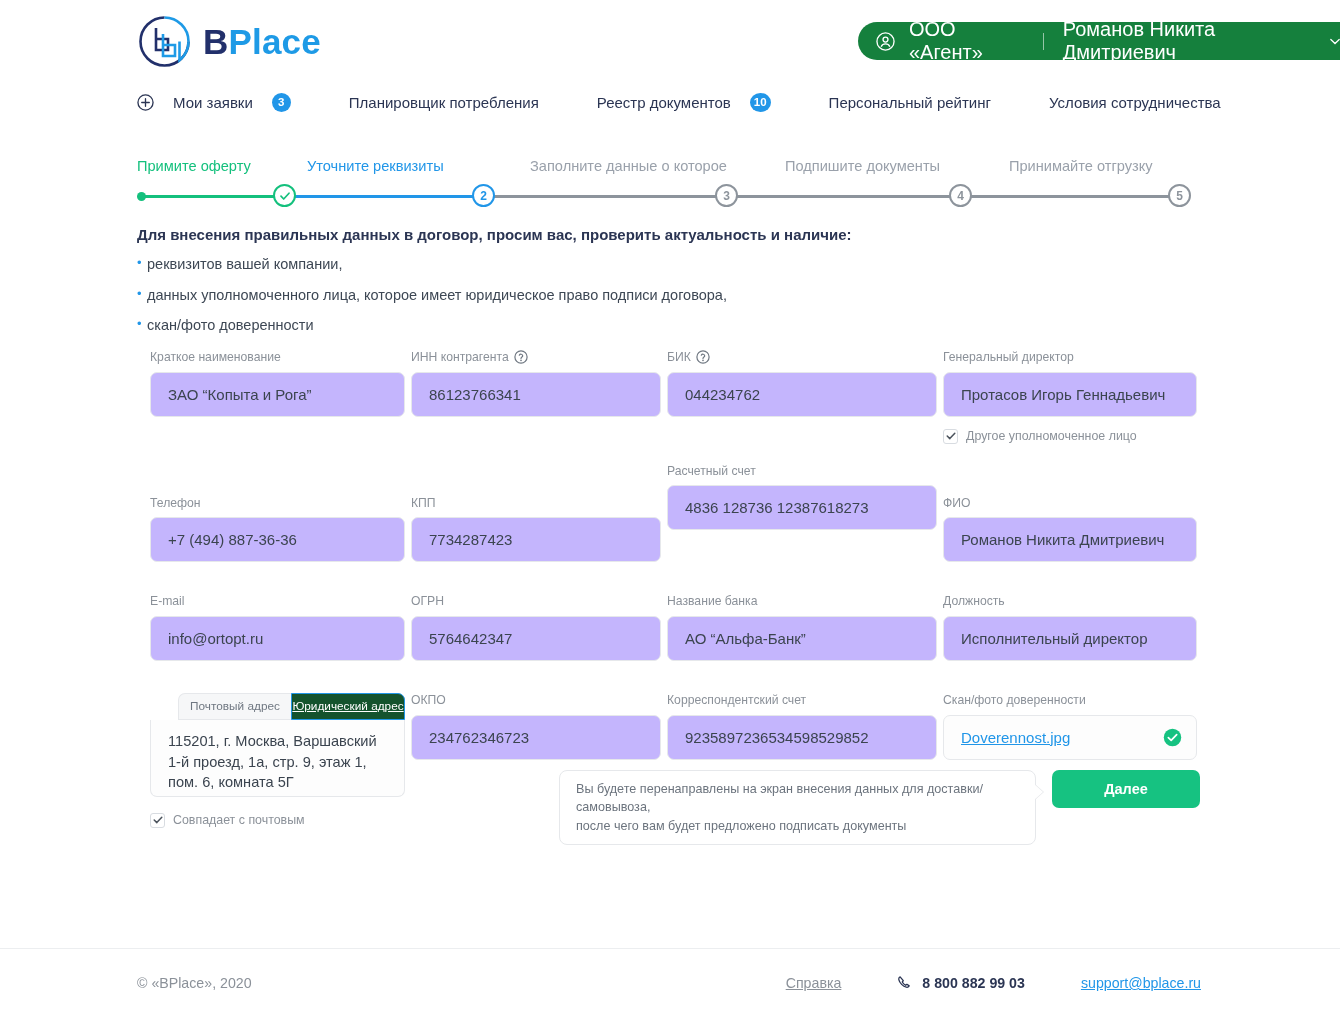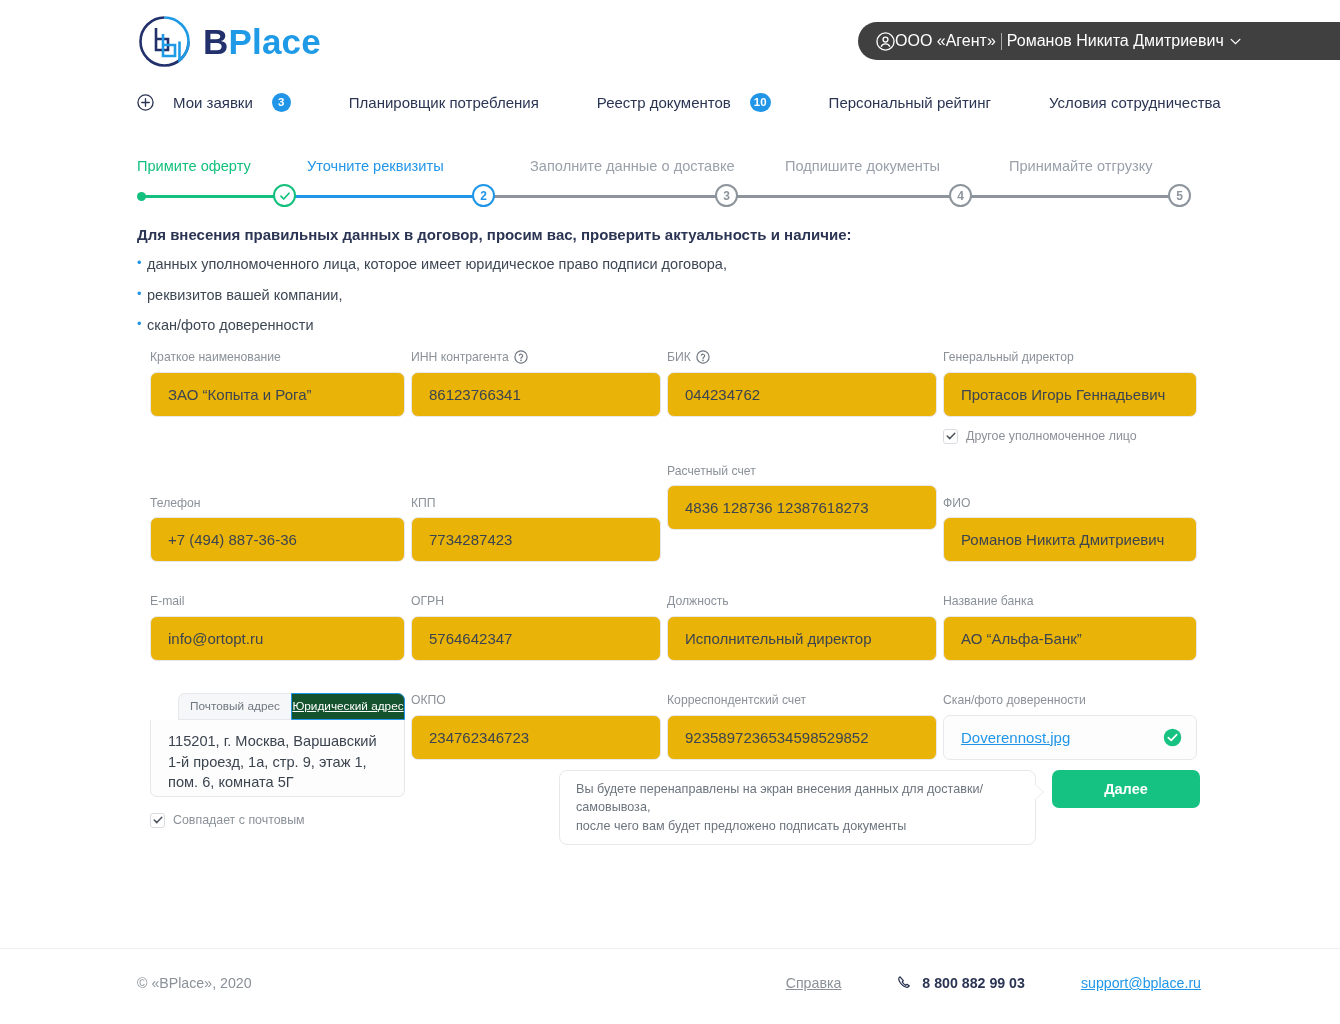--- a/index.html
+++ b/index.html
@@ -22,23 +22,23 @@
   .logo-mark { width: 55px; height: 55px; flex: 0 0 55px; }
   .logo-text {
     font-size: 35px; font-weight: bold; letter-spacing: .2px;
     line-height: 1;
   }
   .logo-text .t-b { color: #22306b; }
   .logo-text .t-place { color: #1e9ae6; }
 
   .userbar {
     position: absolute; left: 858px; top: 22px; right: 0; height: 38px;
-    background: #404040; border-radius: 19px 0 0 19px;
-    display: flex; align-items: center; gap: 0;
-    padding-left: 18px; color: #ffffff; font-size: 16px;
+    background: #15803d; border-radius: 19px 0 0 19px;
+    display: flex; align-items: center; gap: 14px;
+    padding-left: 18px; color: #ffffff; font-size: 20px;
   }
   .userbar .avatar-ic { width: 19px; height: 19px; flex: 0 0 19px; display:block; }
   .userbar .sep {
     width: 1px; height: 17px; background: rgba(255,255,255,.55);
     margin: 0 5px;
   }
   .userbar .caret {
     margin-left: 6px; width: 11px; height: 7px; display: block;
   }
 
@@ -111,21 +111,21 @@
   }
   .cell { margin-bottom: 20px; }
   .fl {
     display: block; font-size: 12.2px; color: #8b9199;
     margin-bottom: 7px; line-height: 1.2;
     display: flex; align-items: center; gap: 5px;
   }
   .help-ic { width: 14px; height: 14px; display: block; flex: 0 0 14px; }
   .fi {
     width: 100%; height: 45px;
-    background: #eab308; border: 1px solid #e6e8eb; border-radius: 7px;
+    background: #c4b5fd; border: 1px solid #e6e8eb; border-radius: 7px;
     padding: 0 17px;
     font-family: inherit; font-size: 15px; color: #3b444f;
     outline: none;
   }
   .fi::placeholder { color: #b7bcc3; }
 
   .chk-row {
     display: flex; align-items: center; gap: 8px;
     margin-top: -12px; margin-bottom: 18px;
   }
@@ -268,21 +268,21 @@
     </div>
     <div class="nav-item">
       <span>Условия сотрудничества</span>
     </div>
   </nav>
 
   <div class="stepper">
     <div class="step-labels">
       <span class="sl done" style="width:170px">Примите оферту</span>
       <span class="sl active" style="width:223px">Уточните реквизиты</span>
-      <span class="sl todo" style="width:255px">Заполните данные о доставке</span>
+      <span class="sl todo" style="width:255px">Заполните данные о которое</span>
       <span class="sl todo" style="width:224px">Подпишите документы</span>
       <span class="sl todo" style="width:190px">Принимайте отгрузку</span>
     </div>
     <div class="step-track">
       <div class="track-line" style="left:4px;   width:144px; background:#14c07d"></div>
       <div class="track-line" style="left:148px; width:198px; background:#2196e8"></div>
       <div class="track-line" style="left:346px; width:242px; background:#8d949c"></div>
       <div class="track-line" style="left:588px; width:234px; background:#8d949c"></div>
       <div class="track-line" style="left:822px; width:218px; background:#8d949c"></div>
 
@@ -296,22 +296,22 @@
       <div class="node blue" style="left:335px">2</div>
       <div class="node gray" style="left:578px">3</div>
       <div class="node gray" style="left:812px">4</div>
       <div class="node gray" style="left:1031px">5</div>
     </div>
   </div>
 
   <div class="intro">
     <h2>Для внесения правильных данных в договор, просим вас, проверить актуальность и наличие:</h2>
     <ul>
+      <li>реквизитов вашей компании,</li>
       <li>данных уполномоченного лица, которое имеет юридическое право подписи договора,</li>
-      <li>реквизитов вашей компании,</li>
       <li>скан/фото доверенности</li>
     </ul>
   </div>
 
   <div class="form">
 
     <div class="cell">
       <label class="fl">Краткое наименование</label>
       <input class="fi" value="ЗАО “Копыта и Рога”" style="">
     </div>
@@ -369,26 +369,26 @@
 
     <div class="cell" style="margin-top:12px">
       <label class="fl">E-mail</label>
       <input class="fi" value="info@ortopt.ru" style="">
     </div>
     <div class="cell" style="margin-top:12px">
       <label class="fl">ОГРН</label>
       <input class="fi" value="5764642347" style="">
     </div>
     <div class="cell" style="margin-top:12px">
+      <label class="fl">Название банка</label>
+      <input class="fi" value="АО “Альфа-Банк”" style="">
+    </div>
+    <div class="cell" style="margin-top:12px">
       <label class="fl">Должность</label>
       <input class="fi" value="Исполнительный директор" style="">
-    </div>
-    <div class="cell" style="margin-top:12px">
-      <label class="fl">Название банка</label>
-      <input class="fi" value="АО “Альфа-Банк”" style="">
     </div>
 
     <div class="cell" style="margin-top:12px">
       <div class="addr-tabs">
         <div class="addr-tab">Почтовый адрес</div>
         <div class="addr-tab on">Юридический адрес</div>
       </div>
       <textarea class="addr-box" style="">115201, г. Москва, Варшавский 1-й проезд, 1а, стр. 9, этаж 1, пом. 6, комната 5Г</textarea>
       <div class="chk-row" style="margin-top:12px;margin-bottom:0">
         <span class="chk-box">

